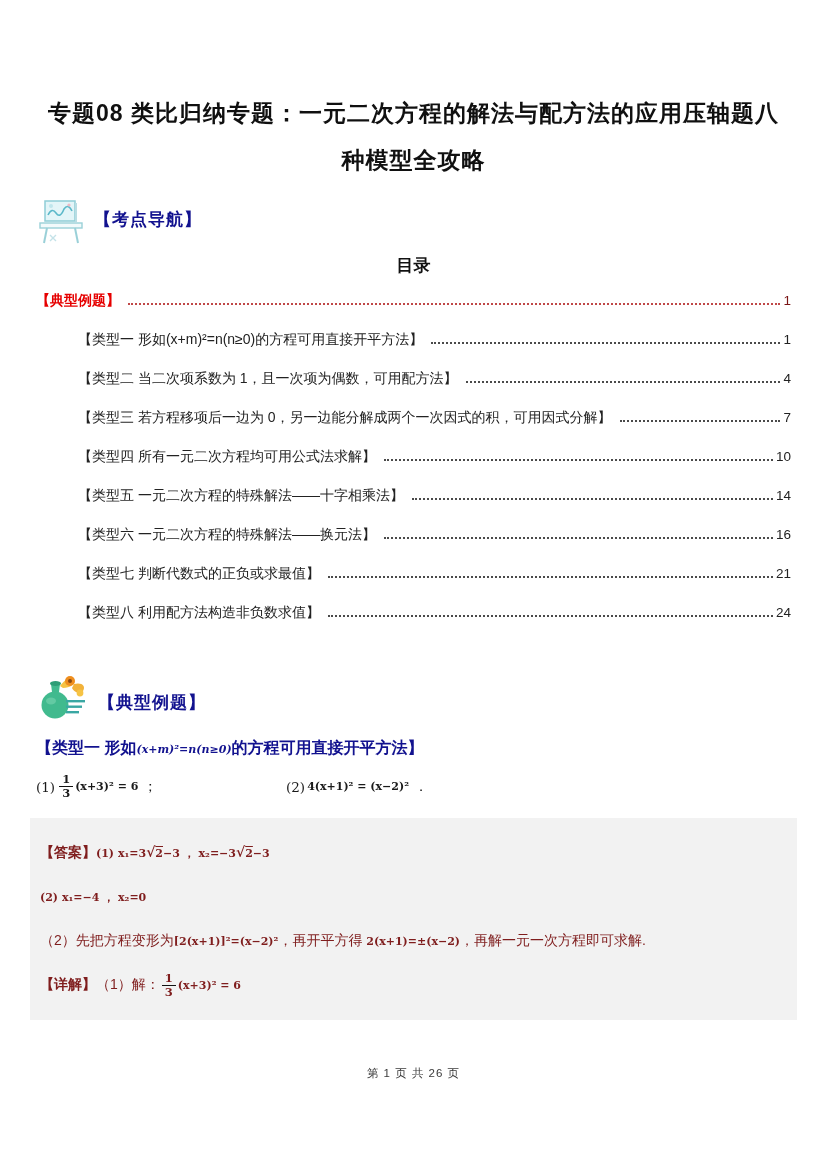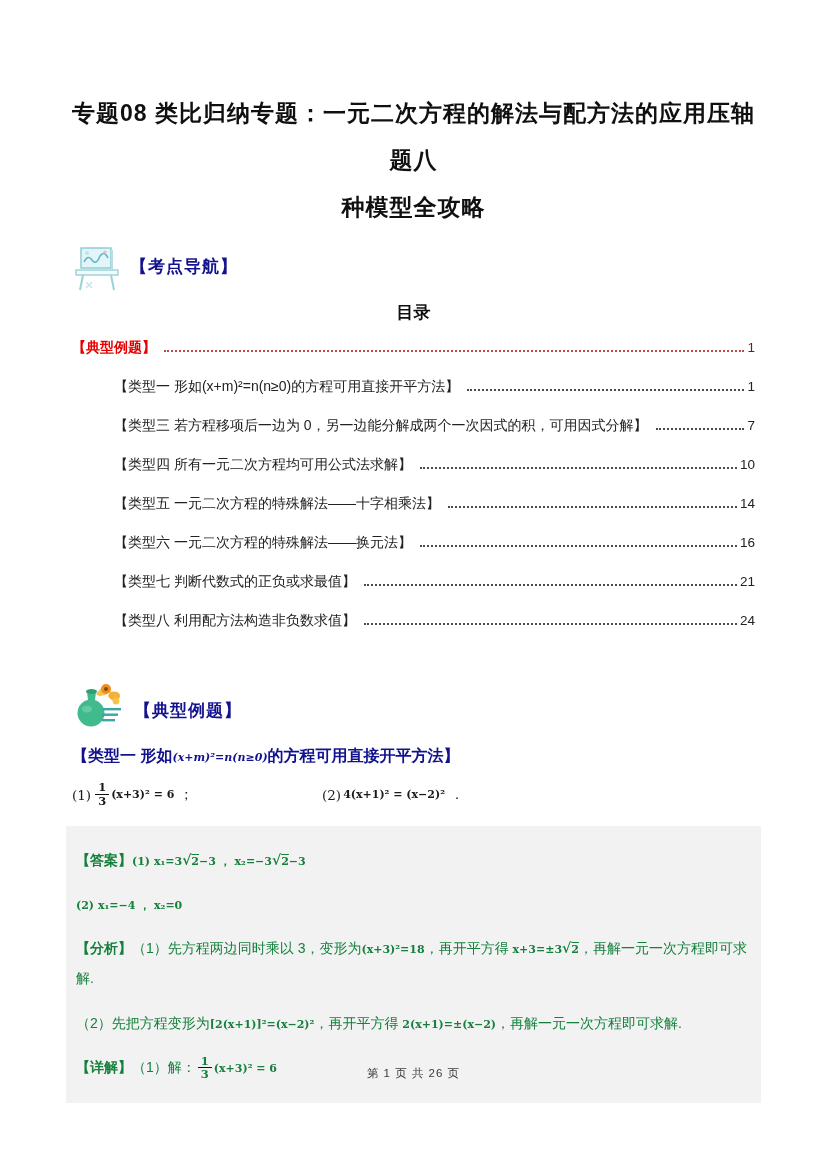--- a/index.html
+++ b/index.html
@@ -1,20 +1,20 @@
 <!DOCTYPE html>
 <html><head>
 <meta charset="utf-8">
 <style>
   html,body{margin:0;padding:0;}
   body{
     width:827px;height:1169px;background:#ffffff;position:relative;
     font-family:"Liberation Sans",sans-serif;color:#1a1a1a;overflow:hidden;
   }
-  .page{position:absolute;inset:0;padding:0 72px;box-sizing:border-box;}
+  .page{position:absolute;inset:0;padding:0 36px;box-sizing:border-box;}
 
   .doc-title{margin-top:90px;text-align:center;font-weight:bold;font-size:23px;line-height:2.05;color:#101010;letter-spacing:1px;}
 
   .nav-header{display:flex;align-items:center;margin-top:10px;height:54px;}
   .icon-box{width:52px;height:52px;flex:0 0 auto;}
   .nav-label{color:#12128f;font-weight:bold;font-size:17px;margin-left:6px;margin-bottom:3px;letter-spacing:1px;}
 
   .toc-title{text-align:center;font-weight:bold;font-size:17px;margin-top:6px;color:#111;}
 
   .toc{margin-top:15px;}
@@ -45,21 +45,21 @@
   .frac .fnum{border-bottom:1.4px solid #111;padding:0 3px;}
   .frac .fden{padding:0 3px;}
 
   .eqrow{display:flex;align-items:center;margin-top:14px;font-size:14px;}
   .eq{display:flex;align-items:center;}
   .eq-first{width:250px;}
   .eq .no{font-family:"DejaVu Serif",serif;font-size:13.5px;margin-right:2px;}
   .eq .tail{margin-left:5px;}
 
   .answer-box{background:#f2f2f2;margin:18px -6px 0 -6px;padding:12px 10px 14px 10px;}
-  .answer-box p{margin:0;padding:7px 0;font-size:14px;line-height:2.15;color:#15803d;}
+  .answer-box p{margin:0;padding:7px 0;font-size:14px;line-height:2.15;color:#7f1d1d;}
 
   .page-footer{position:absolute;left:0;right:0;bottom:88px;text-align:center;
                font-size:11.5px;color:#3a3a3a;letter-spacing:1px;}
 </style>
 </head>
 <body>
 
 <div class="page">
 
   <div class="doc-title">
@@ -89,20 +89,25 @@
   <div class="toc">
     <div class="toc-row red">
       <span class="toc-label">【典型例题】</span>
       <span class="leader"></span>
       <span class="toc-page">1</span>
     </div>
     <div class="toc-row indent">
       <span class="toc-label">【类型一 形如(x+m)²=n(n≥0)的方程可用直接开平方法】</span>
       <span class="leader"></span>
       <span class="toc-page">1</span>
+    </div>
+    <div class="toc-row indent">
+      <span class="toc-label">【类型二 当二次项系数为 1，且一次项为偶数，可用配方法】</span>
+      <span class="leader"></span>
+      <span class="toc-page">4</span>
     </div>
     <div class="toc-row indent">
       <span class="toc-label">【类型三 若方程移项后一边为 0，另一边能分解成两个一次因式的积，可用因式分解】</span>
       <span class="leader"></span>
       <span class="toc-page">7</span>
     </div>
     <div class="toc-row indent">
       <span class="toc-label">【类型四 所有一元二次方程均可用公式法求解】</span>
       <span class="leader"></span>
       <span class="toc-page">10</span>
@@ -172,23 +177,20 @@
   </div>
 
   <div class="answer-box">
     <p>
       <span class="b">【答案】</span><span class="m">(1) x₁=3</span><span class="rad">√</span><span class="m ov">2</span><span class="m">−3 ， x₂=−3</span><span class="rad">√</span><span class="m ov">2</span><span class="m">−3</span>
     </p>
     <p>
       <span class="m">(2) x₁=−4 ， x₂=0</span>
     </p>
     <p>
-      <span class="b">【分析】</span><span>（1）先方程两边同时乘以 3，变形为</span><span class="m">(x+3)²=18</span><span>，再开平方得 </span><span class="m">x+3=±3</span><span class="rad">√</span><span class="m ov">2</span><span>，再解一元一次方程即可求解.</span>
-    </p>
-    <p>
       <span>（2）先把方程变形为</span><span class="m">[2(x+1)]²=(x−2)²</span><span>，再开平方得 </span><span class="m">2(x+1)=±(x−2)</span><span>，再解一元一次方程即可求解.</span>
     </p>
     <p>
       <span class="b">【详解】</span><span>（1）解：</span><span class="frac">
           <span class="fnum">1</span>
           <span class="fden">3</span>
         </span><span class="m">(x+3)² = 6</span>
     </p>
   </div>
 

